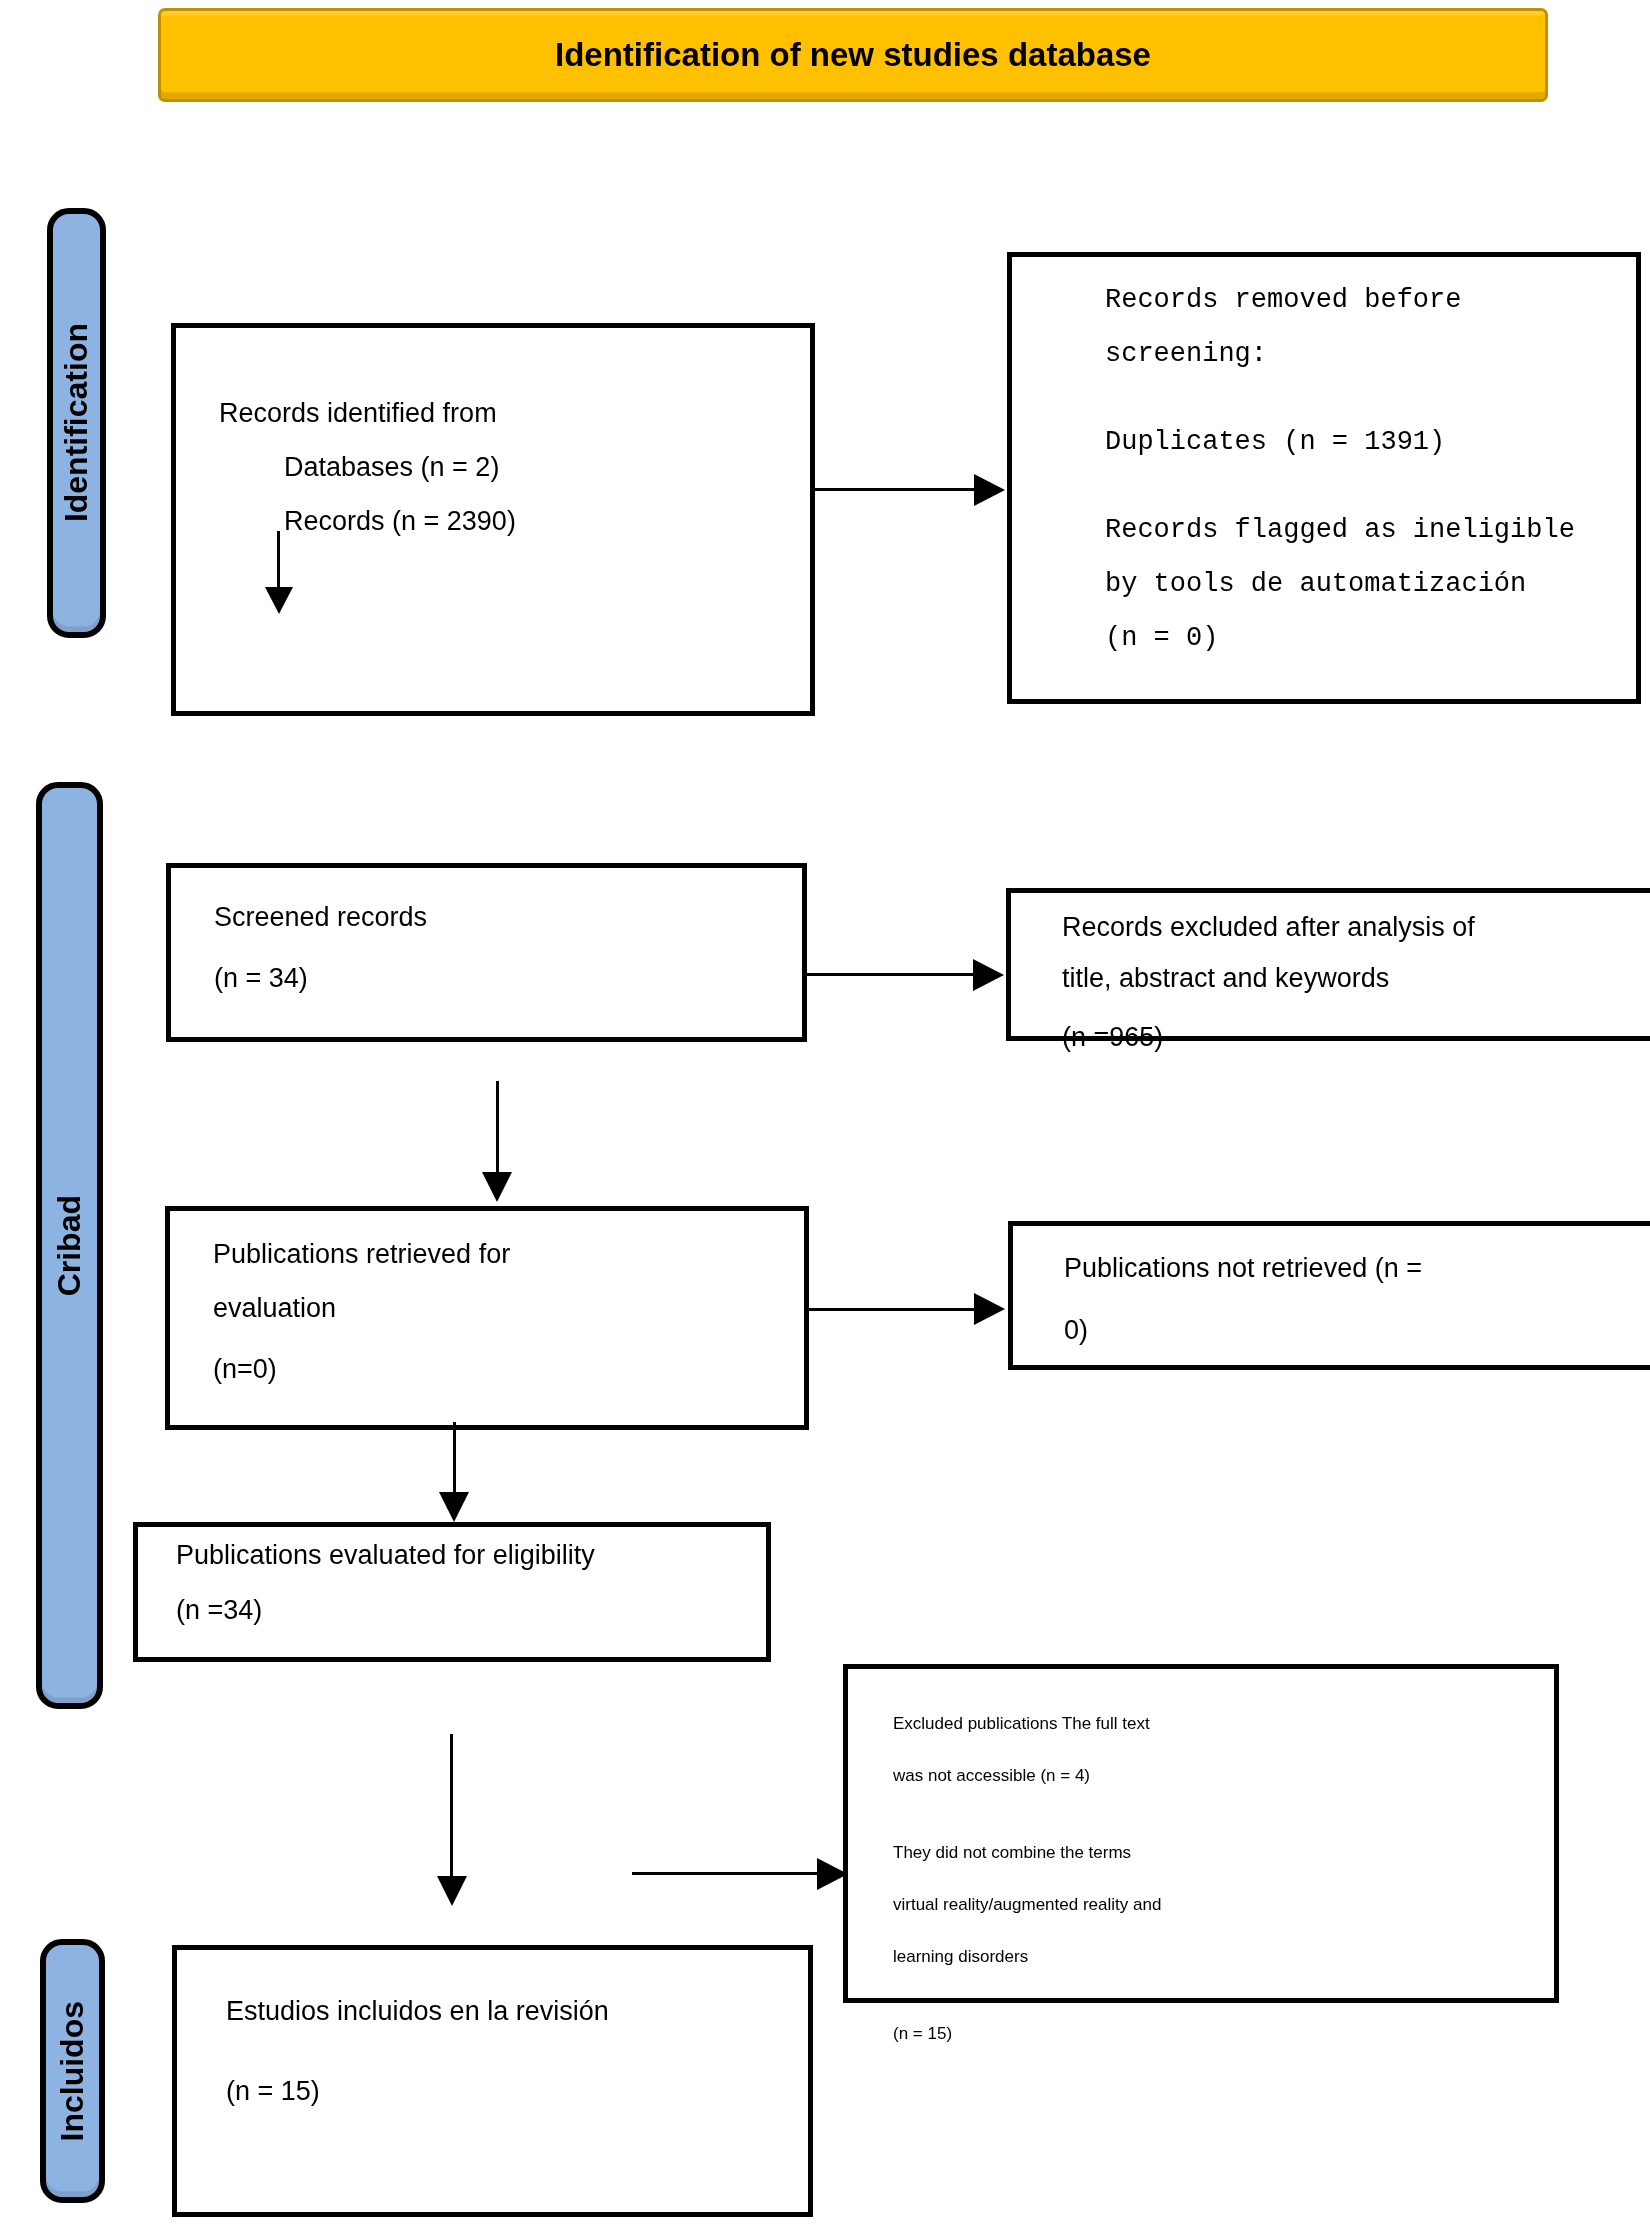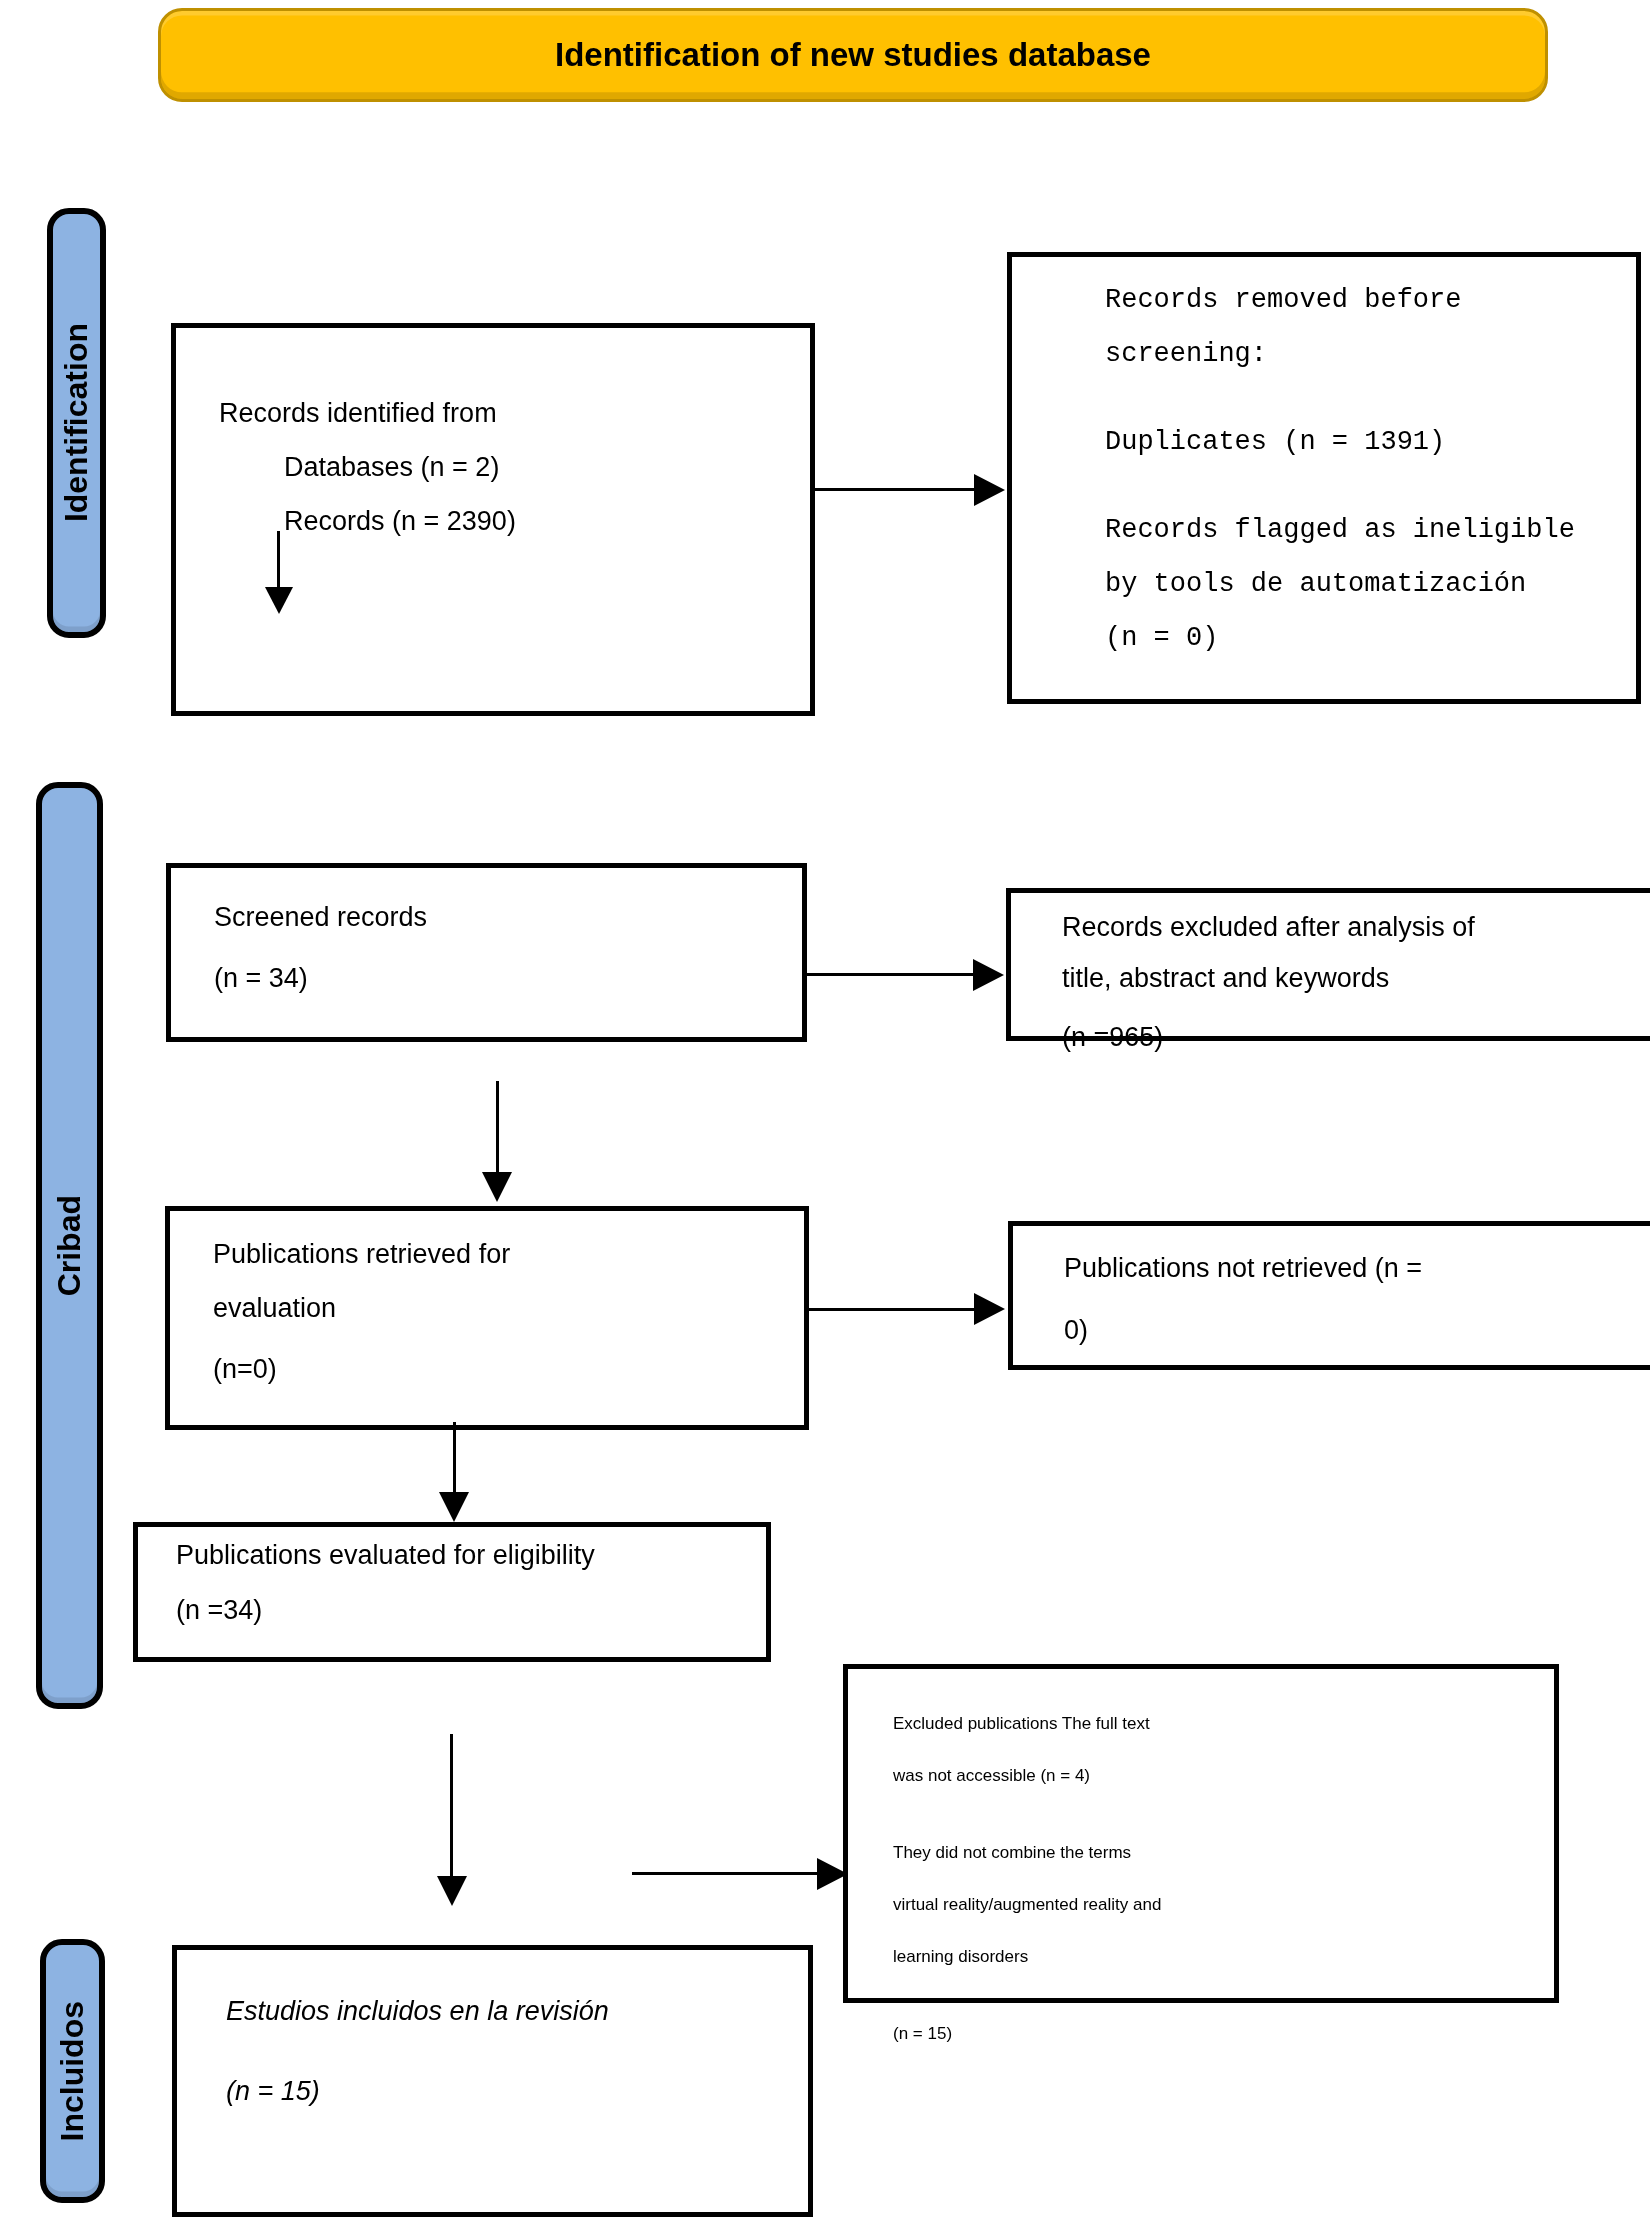--- a/index.html
+++ b/index.html
@@ -8,21 +8,21 @@
     width:1651px;height:2227px;
     background:#ffffff;
     font-family:"Liberation Sans","DejaVu Sans",sans-serif;
     color:#000;
   }
   
   .banner{
     position:absolute;left:158px;top:8.3px;width:1390px;height:94px;
     background:#FFC000;
     border:3.3px solid #BF9000;
-    border-radius:24px;
+    border-radius:7px;
     box-sizing:border-box;
     display:flex;align-items:center;justify-content:center;
     box-shadow:inset 0 4.4px 0 rgba(255,255,255,0.18), inset 0 -6.7px 0 rgba(0,0,0,0.12);
   }
   .banner span{font-size:33px;font-weight:bold;letter-spacing:0;}
   
   .stage{
     position:absolute;
     background:#8DB3E2;
     border:6.1px solid #000;
@@ -60,21 +60,21 @@
   #box-screened .line{line-height:53px;}
   #box-excluded-screen{left:1006px;top:888px;width:688px;height:153px;padding:9px 11px 0 51px;}
   #box-excluded-screen .line{line-height:51px;}
   #box-retrieved{left:165px;top:1206px;width:644px;height:224px;padding:15.5px 11px 0 43px;}
   #box-not-retrieved{left:1008px;top:1221px;width:748px;height:149px;padding:11px 11px 0 51px;}
   #box-not-retrieved .line{line-height:62px;}
   #box-eligibility{left:133px;top:1522px;width:638px;height:140px;padding:1px 11px 0 38px;}
   #box-eligibility .line{line-height:55px;}
   #box-excluded-full{left:843px;top:1664px;width:716px;height:339px;padding:29px 11px 0 45px;font-size:17px;}
   #box-excluded-full .line{line-height:52px;}
-  #box-included{left:172px;top:1945px;width:641px;height:272px;padding:34px 27px 0 49px;font-style:italic;}
+  #box-included{left:172px;top:1945px;width:641px;height:272px;padding:34px 27px 0 49px;}
   #box-included .line{line-height:55px;}
   
   .hline{position:absolute;height:3.3px;background:#000;}
   .vline{position:absolute;width:3.3px;background:#000;}
   .head-right{position:absolute;width:0;height:0;
     border-top:16px solid transparent;border-bottom:16px solid transparent;
     border-left:31px solid #000;}
   .head-down{position:absolute;width:0;height:0;
     border-left:15.5px solid transparent;border-right:15.5px solid transparent;
     border-top:30px solid #000;}

